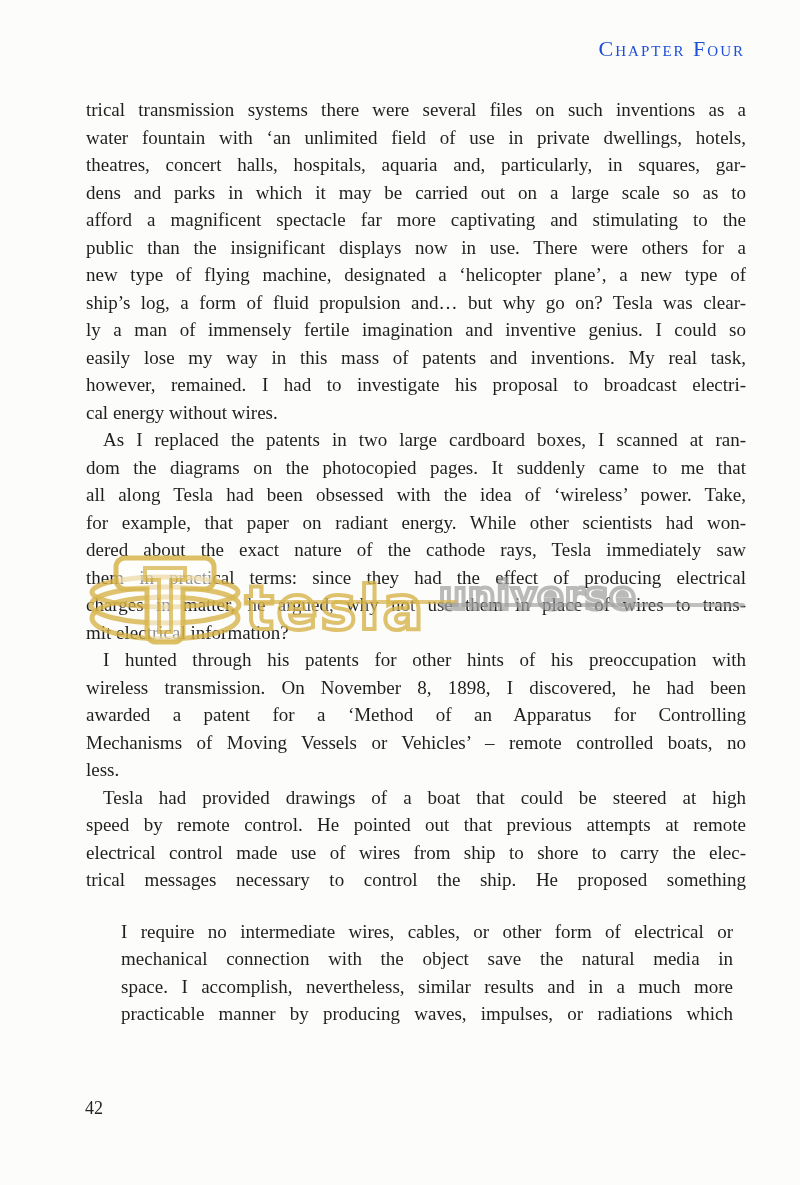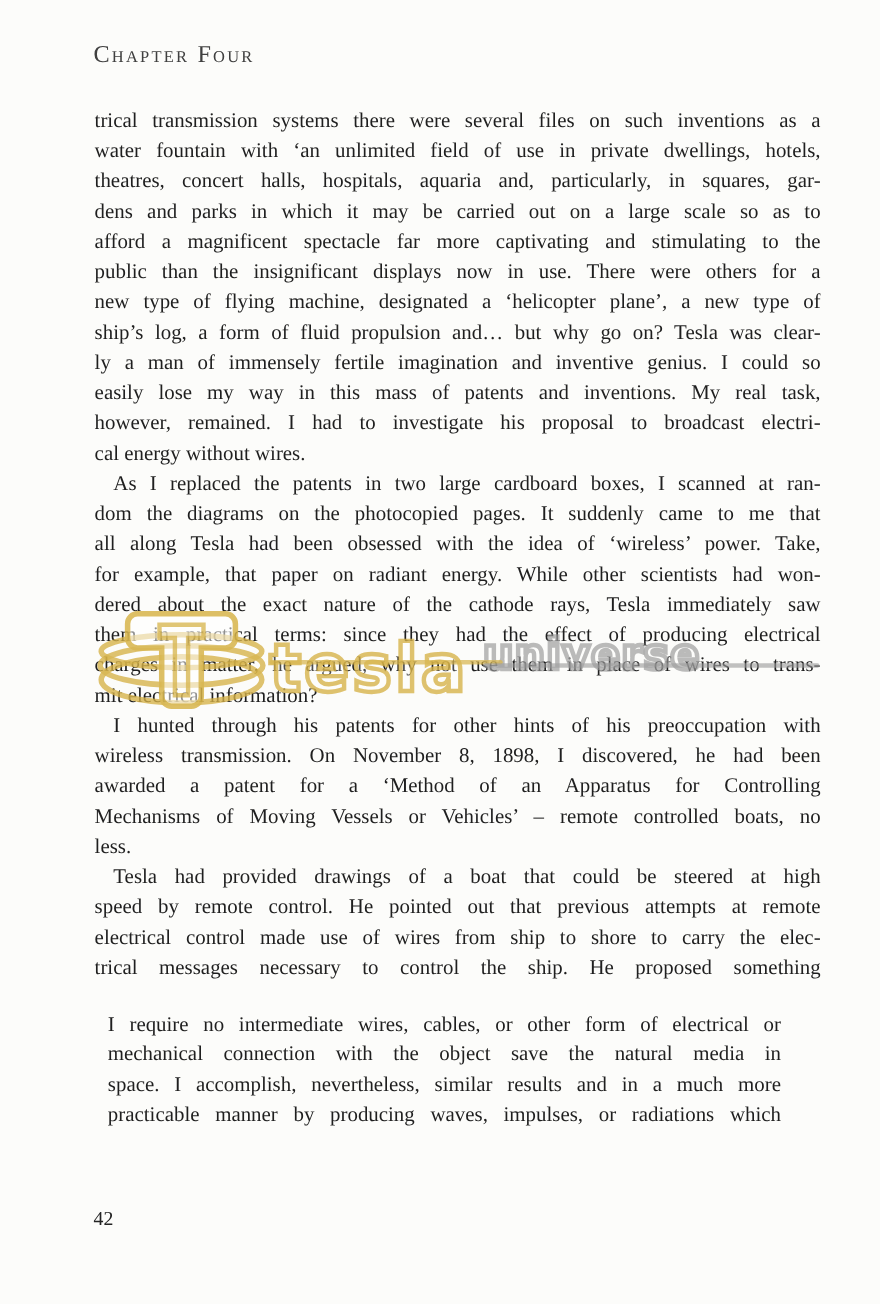--- a/index.html
+++ b/index.html
@@ -10,25 +10,25 @@
     background: #fcfcfa;
     font-family: "Liberation Serif", serif;
     color: #1f1f1f;
     overflow: hidden;
   }
   .chapter-header {
     position: absolute;
     left: 85px;
     top: 36px;
     width: 660px;
-    text-align: left;
+    text-align: right;
     font-variant: small-caps;
     font-size: 22px;
     letter-spacing: 2px;
-    color: #404040;
+    color: #1d4ed8;
   }
   .text-col {
     position: absolute;
     left: 86px;
     top: 96px;
     width: 660px;
     font-size: 19px;
   }
   .para { margin: 0; }
   .line {
@@ -36,21 +36,21 @@
     line-height: 27.5px;
     text-align: justify;
     text-align-last: justify;
     overflow: hidden;
     white-space: normal;
   }
   .line.lastline { text-align-last: left; }
   .line.indent { padding-left: 17px; }
   .para.quote {
     margin-top: 24px;
-    margin-left: 12px;
+    margin-left: 35px;
     width: 612px;
   }
   .page-number {
     position: absolute;
     left: 85px;
     top: 1098px;
     width: 660px;
     text-align: left;
     font-size: 18px;
     color: #232323;

